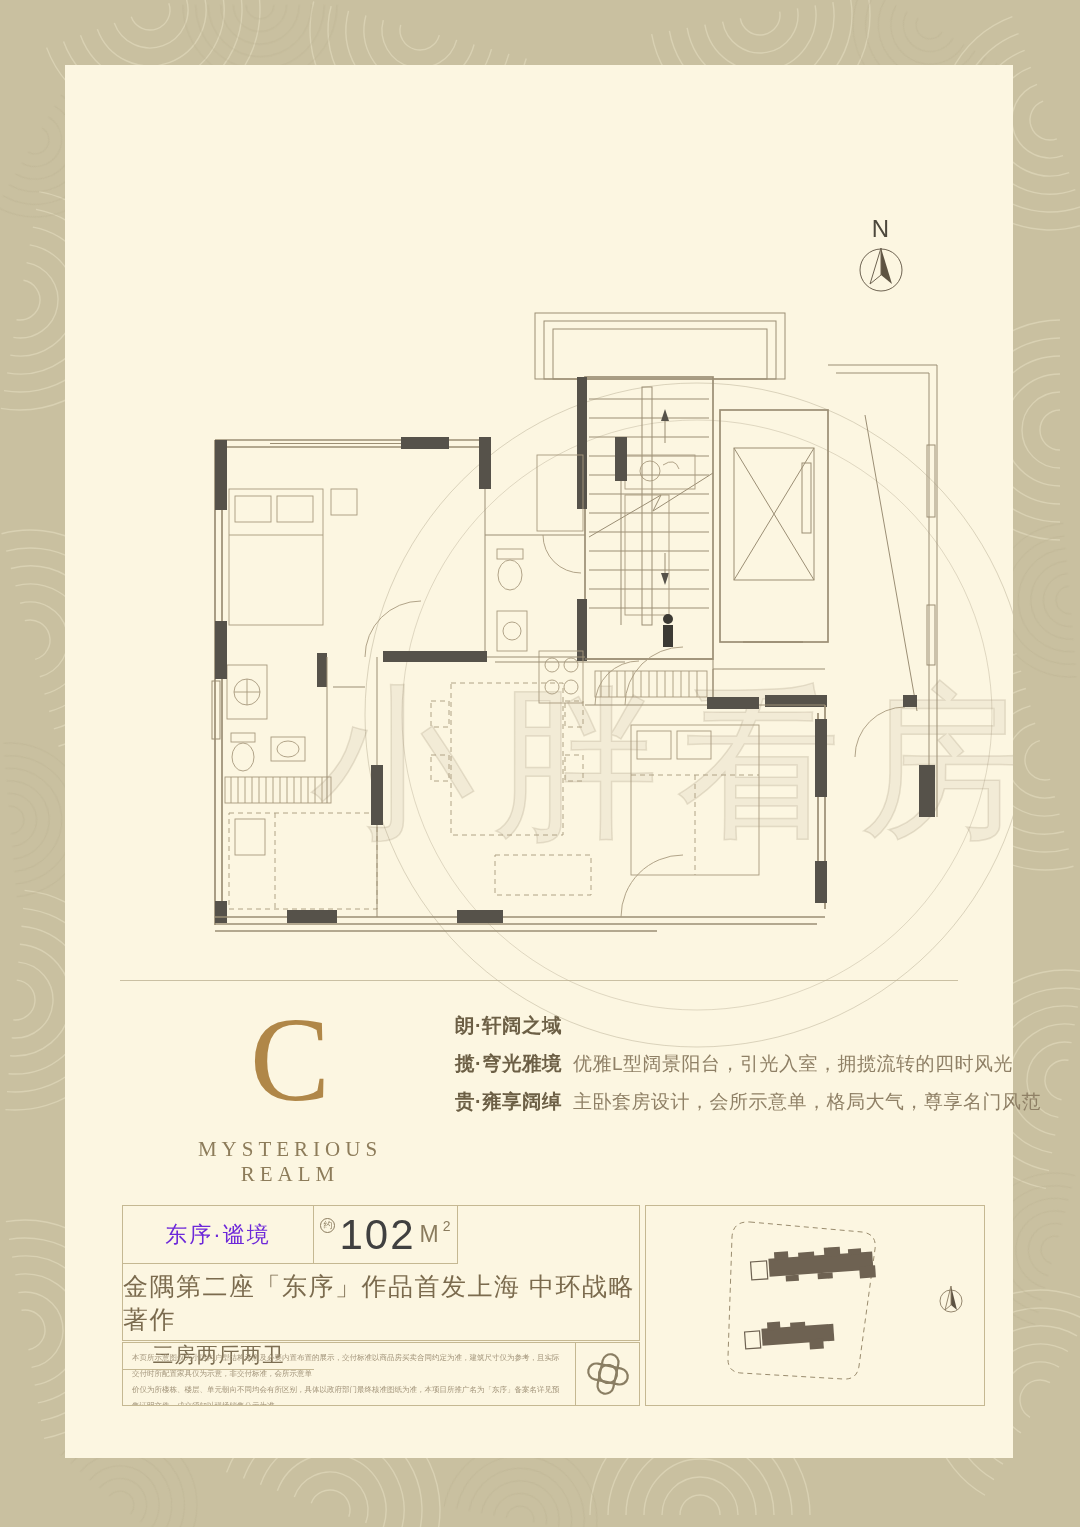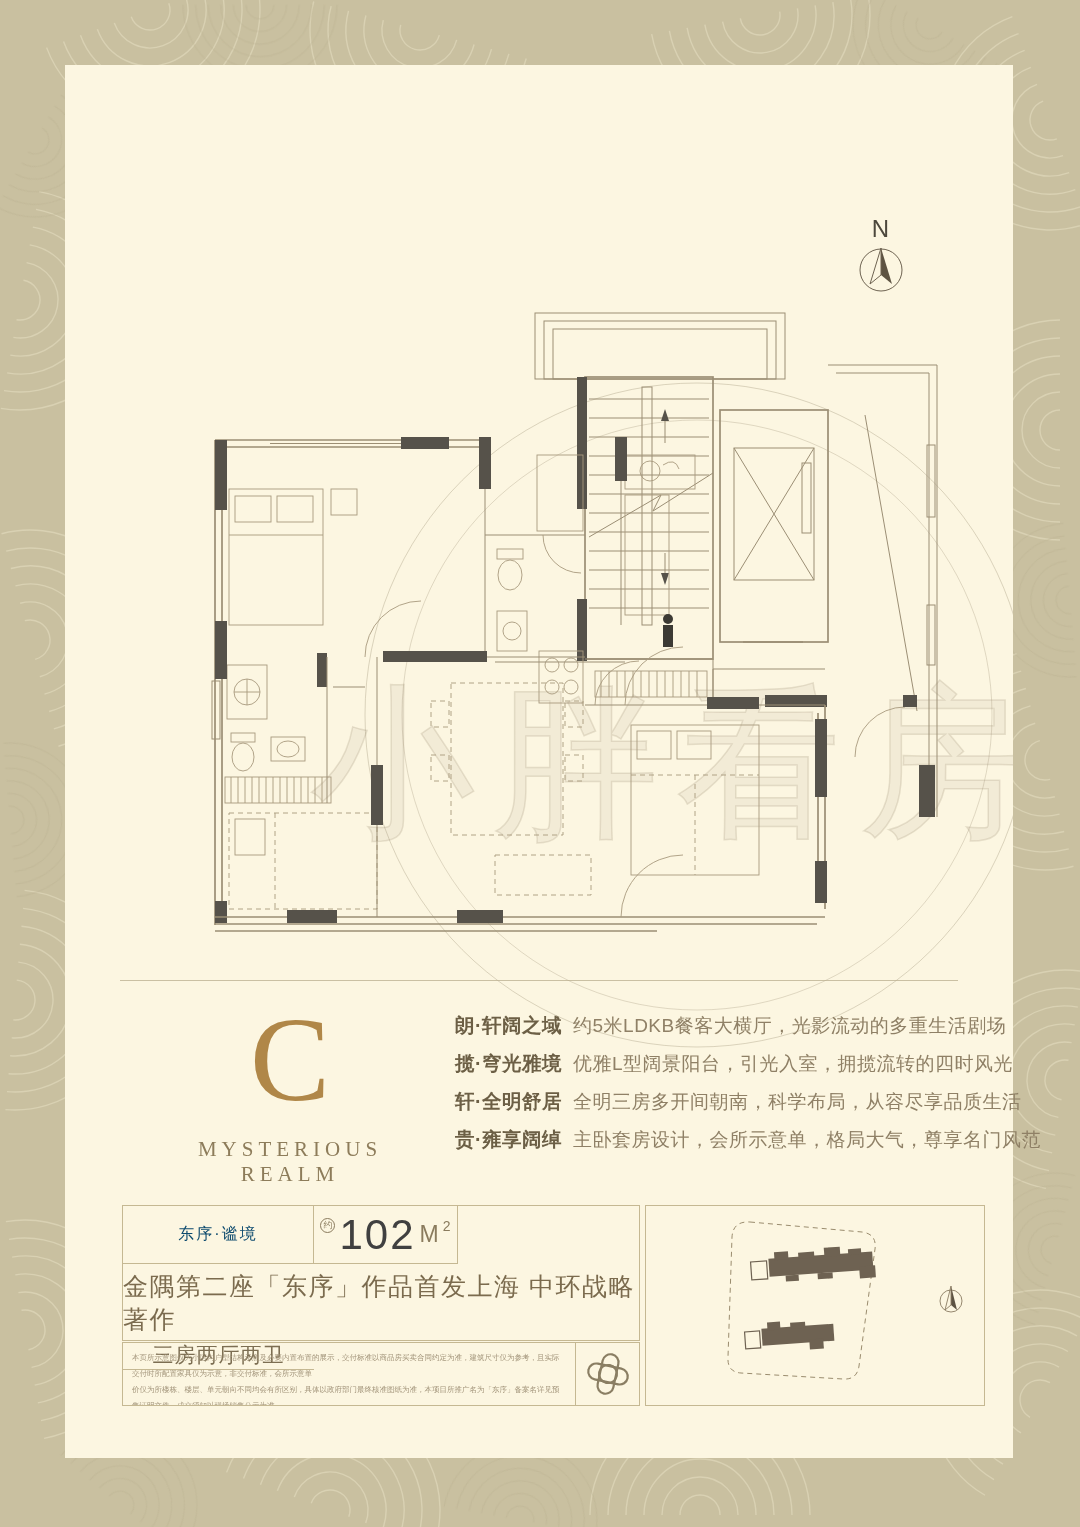--- a/index.html
+++ b/index.html
@@ -40,21 +40,21 @@
   
   .infotable {
     position:absolute; left:57px; top:1140px; width:518px; height:136px;
     border:1px solid #c5b892; display:grid;
     grid-template-columns:191px 144px 183px; grid-template-rows:58px 77px;
     color:#7c6e52;
   }
   .cell { display:flex; align-items:center; justify-content:center; }
   .cell.b-r { border-right:1px solid #c5b892; }
   .cell.b-b { border-bottom:1px solid #c5b892; }
-  .unitname { font-size:16px; letter-spacing:2px; color:#0c4a6e; }
+  .unitname { font-size:22px; letter-spacing:2px; color:#6d28d9; }
   .layoutname { font-size:21px; letter-spacing:1px; color:#7c6e52; }
   .areacell { gap:4px; }
   .circ-about {
     width:15px; height:15px; border:1px solid #8a7b5d; border-radius:50%;
     font-size:9px; line-height:13px; text-align:center; color:#8a7b5d;
     display:inline-block; transform:translateY(-9px);
   }
   .areanum { font-size:42px; color:#404040; letter-spacing:2px; }
   .areaunit { font-size:23px; color:#8a7b5d; }
   .areasup { font-size:14px; color:#8a7b5d; transform:translateY(-9px); display:inline-block; }
@@ -314,29 +314,24 @@
   <div class="divider"></div>
 
   <div class="typeblock">
     <div class="letter">C</div>
     <div class="subtitle">MYSTERIOUS REALM</div>
   </div>
 
   <div class="features">
     <div class="feat-row">
       <span class="feat-title">朗·轩阔之域</span>
-      <span class="feat-desc">约5米LDKB餐客大横厅，光影流动的多重生活剧场</span>
     </div>
     <div class="feat-row">
       <span class="feat-title">揽·穹光雅境</span>
       <span class="feat-desc">优雅L型阔景阳台，引光入室，拥揽流转的四时风光</span>
-    </div>
-    <div class="feat-row">
-      <span class="feat-title">轩·全明舒居</span>
-      <span class="feat-desc">全明三房多开间朝南，科学布局，从容尽享品质生活</span>
     </div>
     <div class="feat-row">
       <span class="feat-title">贵·雍享阔绰</span>
       <span class="feat-desc">主卧套房设计，会所示意单，格局大气，尊享名门风范</span>
     </div>
   </div>
 
   <div class="infotable">
     <div class="cell b-r b-b">
       <span class="unitname">东序·谧境</span>

